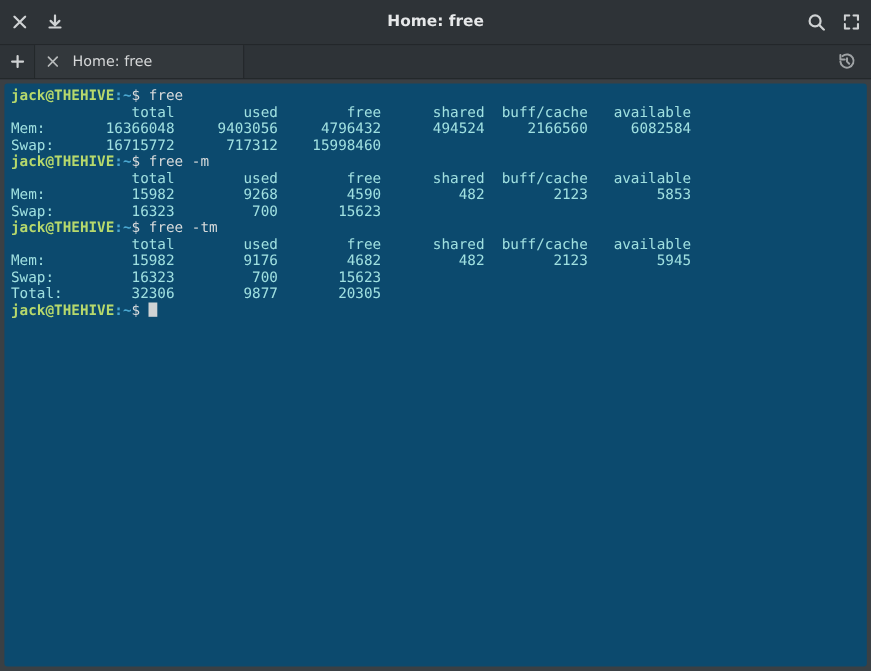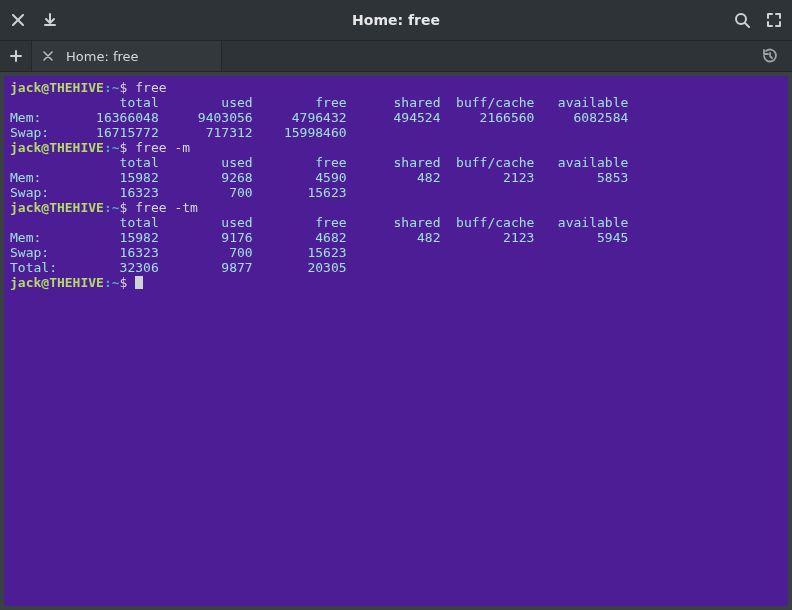--- a/index.html
+++ b/index.html
@@ -55,21 +55,21 @@
   .tab .lbl { font-size:13px; }
   .right-area {
     margin-left:auto;
     display:flex; align-items:center; padding-right:10px;
   }
   .hist-btn { width:24px; height:24px; display:flex; align-items:center; justify-content:center; cursor:pointer; color:#9fa3a5; }
 
   
   .term {
     flex:1;
-    background:#4c1d95;
+    background:#0c4a6e;
     margin:4px;
     border-radius:3px;
     padding:4px 6px 6px 6px;
     overflow:hidden;
   }
   pre.screen {
     font-family: "DejaVu Sans Mono","Liberation Mono","Menlo",monospace;
     font-size: 13px;
     line-height: 15px;
     color:#d0d3d4;

